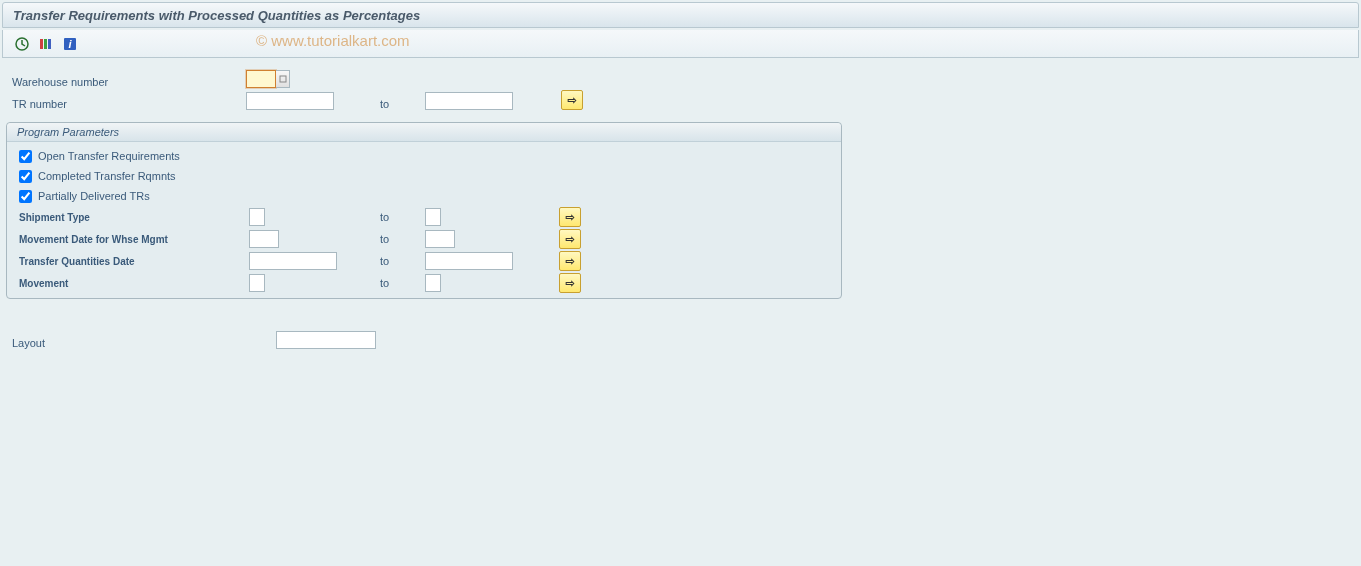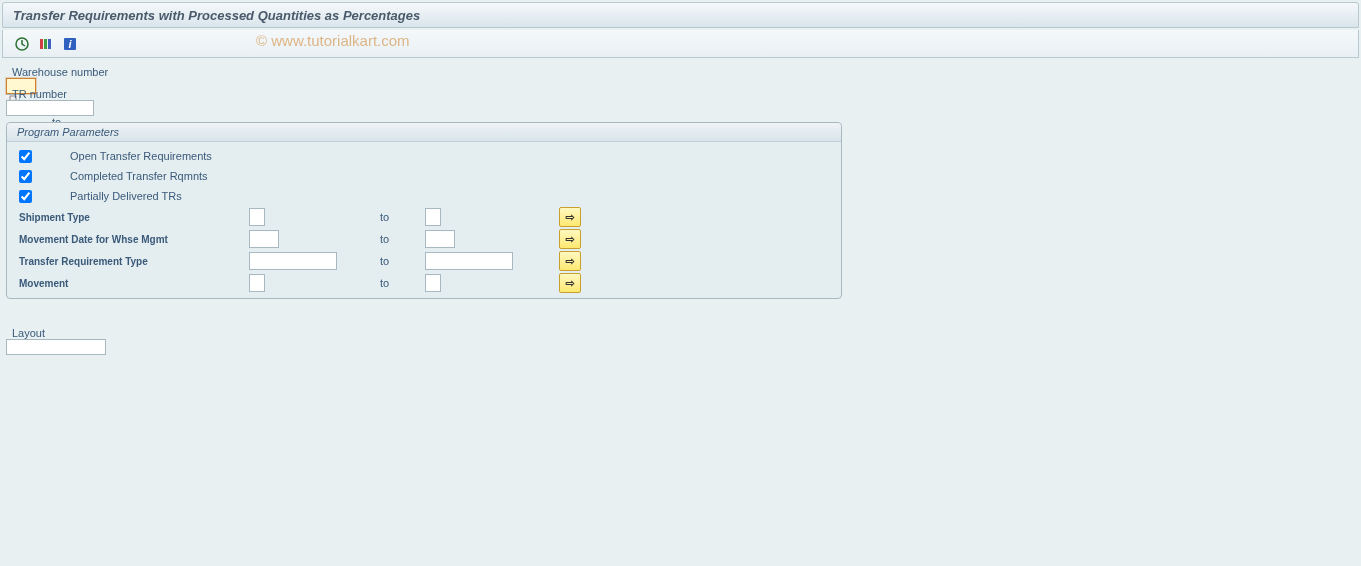--- a/index.html
+++ b/index.html
@@ -58,24 +58,23 @@
       font-family: Arial, sans-serif;
       opacity: 0.8;
       pointer-events: none;
       z-index: 100;
     }
     .content {
       padding: 8px 6px;
     }
     .form-row {
       display: flex;
-      align-items: flex-start;
+      align-items: flex-end;
       height: 22px;
       margin-bottom: 0px;
-      flex-direction: column;
     }
     .form-label {
       width: 240px;
       padding-left: 6px;
       color: #3a5a7a;
       font-size: 11px;
     }
     .input-field {
       border: 1px solid #a8b8c0;
       background: #fff;
@@ -136,21 +135,20 @@
       font-style: italic;
     }
     .group-content {
       padding: 4px 2px;
     }
     .checkbox-row {
       display: flex;
       align-items: center;
       height: 20px;
       padding-left: 10px;
-      gap: 32px;
     }
     .checkbox-row input[type="checkbox"] {
       margin-right: 6px;
       width: 13px;
       height: 13px;
     }
     .checkbox-row label {
       color: #3a5a7a;
       font-size: 11px;
     }
@@ -274,21 +272,21 @@
         <span class="group-form-label">Movement Date for Whse Mgmt</span>
         <input class="input-field" style="width: 30px;" value="">
         <span class="group-to-label" style="margin-left:101px">to</span>
         <input class="input-field" style="width: 30px;" value="">
         <button class="group-multi-button" style="margin-left:104px">
           <span class="arrow-right">⇨</span>
         </button>
       </div>
 
       <div class="group-form-row">
-        <span class="group-form-label">Transfer Requirement Type</span>
+        <span class="group-form-label">Transfer Quantities Date</span>
         <input class="input-field" style="width: 88px;" value="">
         <span class="group-to-label" style="margin-left:43px">to</span>
         <input class="input-field" style="width: 88px;" value="">
         <button class="group-multi-button" style="margin-left:46px">
           <span class="arrow-right">⇨</span>
         </button>
       </div>
 
       <div class="group-form-row">
         <span class="group-form-label">Movement</span>

